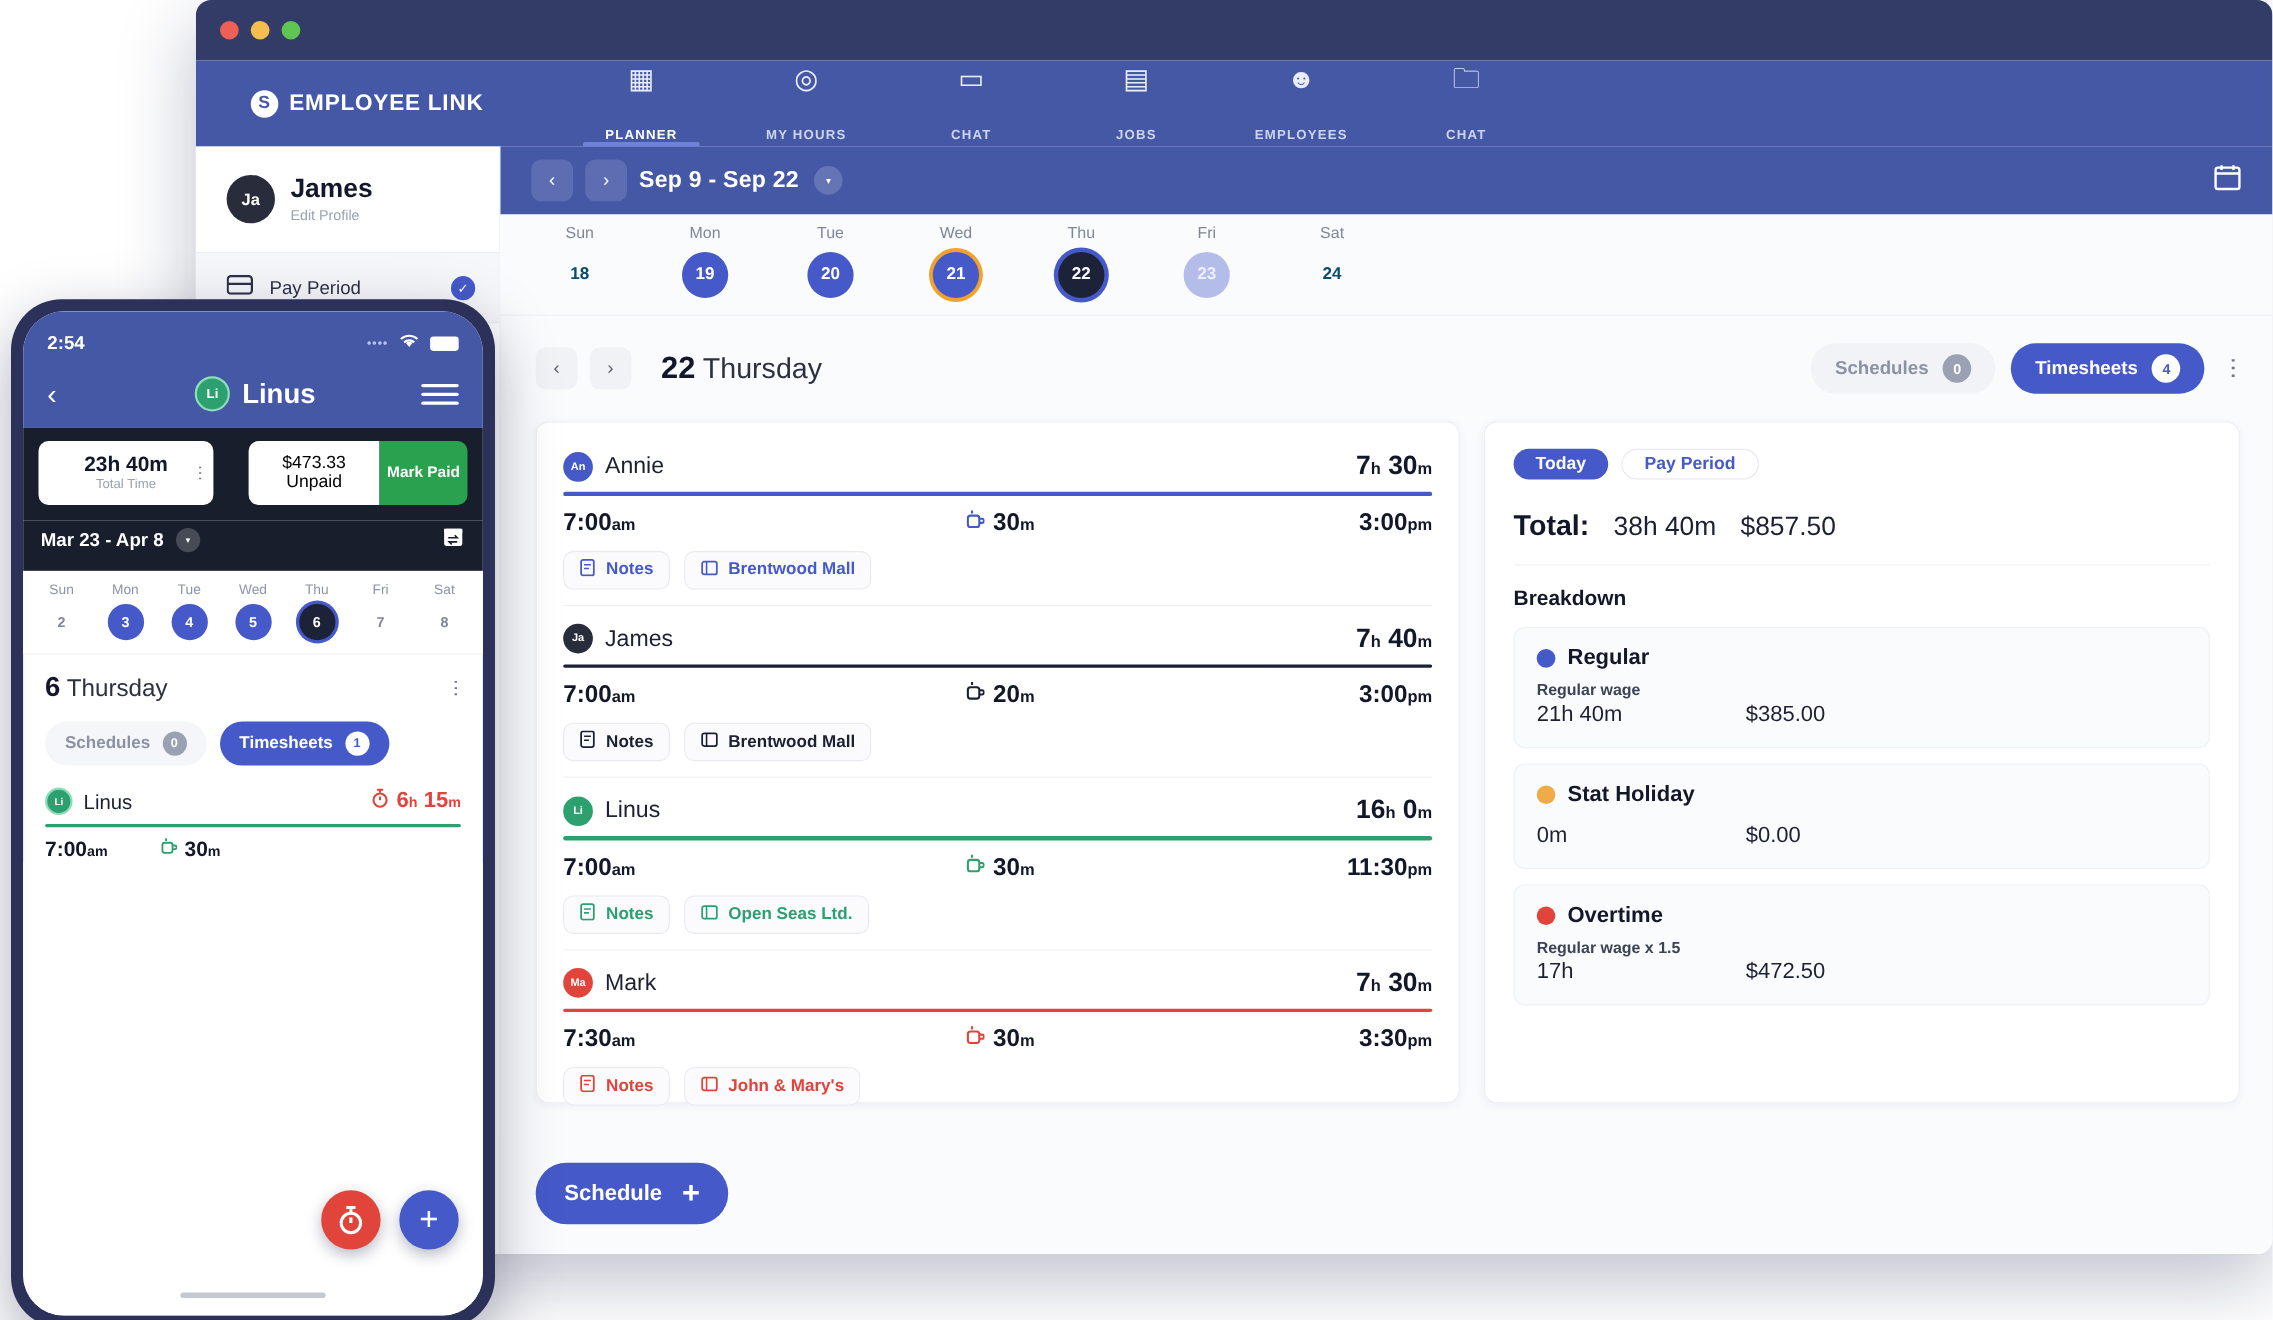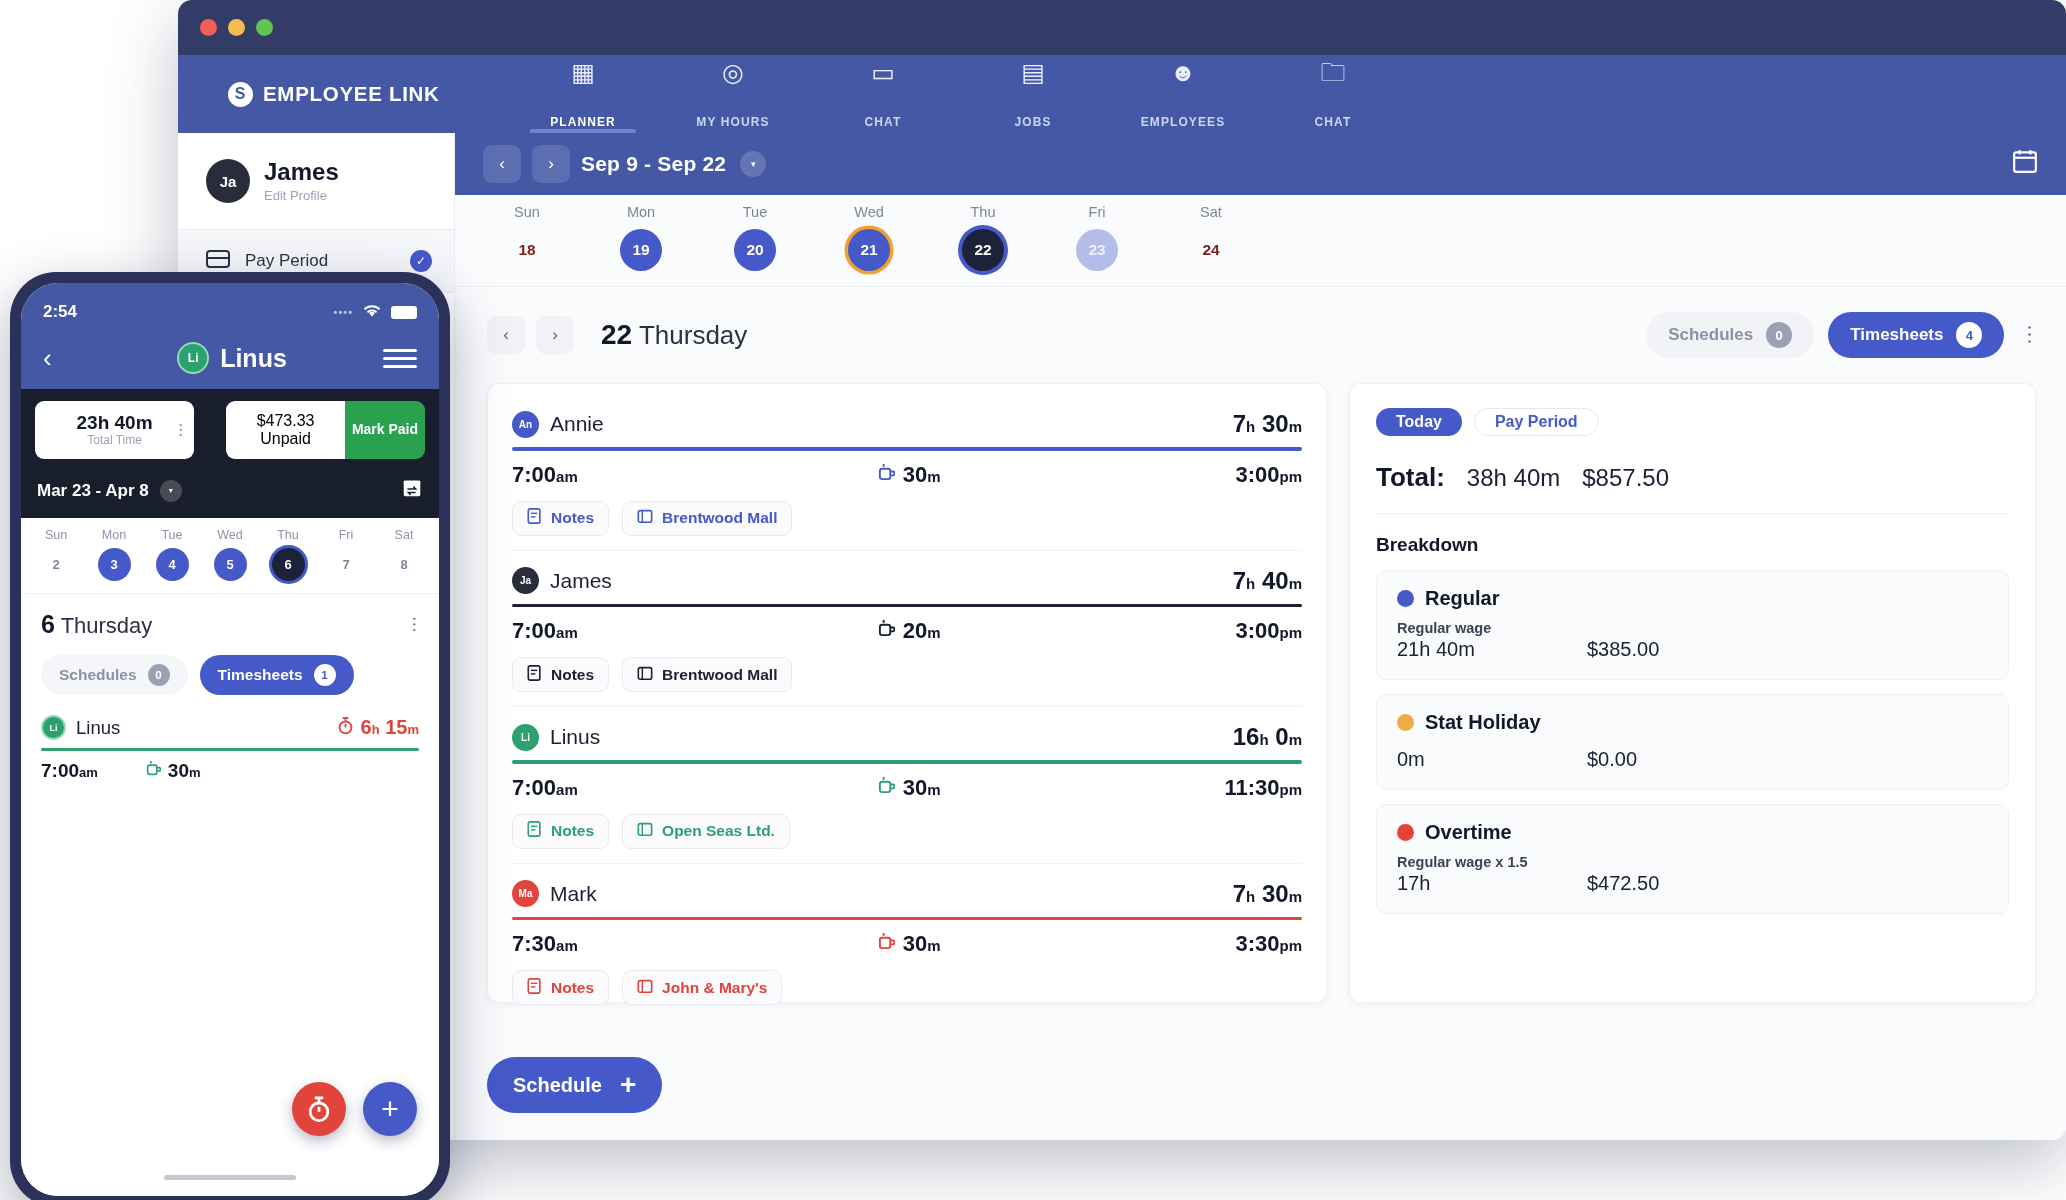--- a/index.html
+++ b/index.html
@@ -60,21 +60,21 @@
   .weekbar-sp { flex:1; }
   .calicon { color:#fff; font-size:24px; }
 
   .daysrow { background:#fafbfd; height:92px; display:flex; align-items:flex-start;
     padding-top:9px; border-bottom:1px solid #edeff3; }
   .daycell { width:96px; display:flex; flex-direction:column; align-items:center; gap:9px;
     margin-left:18px; cursor:pointer; }
   .daycell:first-child{ margin-left:24px; }
   .dname { font-size:14.5px; color:#7e8699; }
   .dnum { width:42px; height:42px; border-radius:50%; display:flex; align-items:center;
-    justify-content:center; font-size:15.5px; font-weight:700; color:#7f1d1d; }
+    justify-content:center; font-size:15.5px; font-weight:700; color:#0c4a6e; }
   .dnum.blue { background:#4559c9; color:#fff; }
   .dnum.ring { background:#4559c9; color:#fff; box-shadow:0 0 0 3.5px #f0a12e; }
   .dnum.today { background:#1c2238; color:#fff; box-shadow:0 0 0 4px #4559c9; }
   .dnum.pale { background:#b4bdea; color:#edeffb; }
 
   .dayhead { height:96px; display:flex; align-items:center; padding:0 30px 0 32px; }
   .sqbtn { width:38px; height:38px; border-radius:9px; background:#f1f2f6; color:#5c6376;
     display:flex; align-items:center; justify-content:center; font-size:17px; margin-right:11px; cursor:pointer; }
   .dayttl { margin-left:16px; font-size:26px; color:#2c3142; }
   .dayttl b { font-weight:700; color:#12172a; font-size:28px; }

